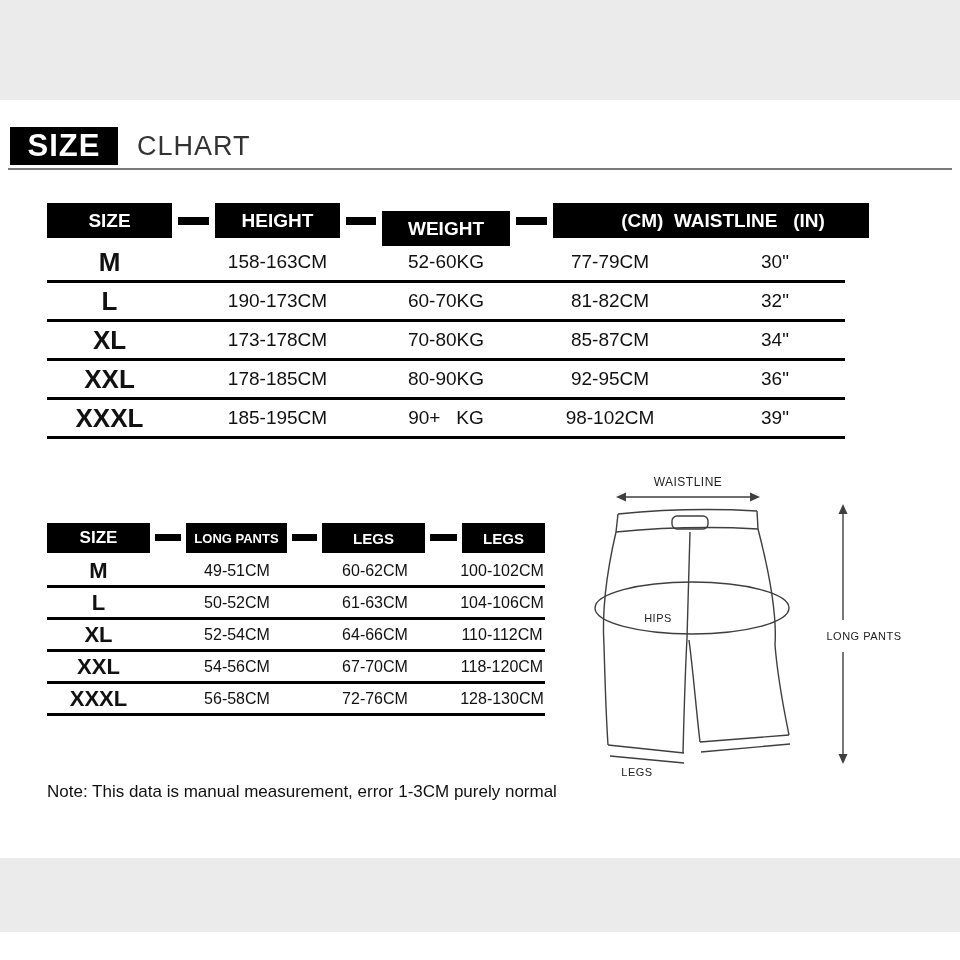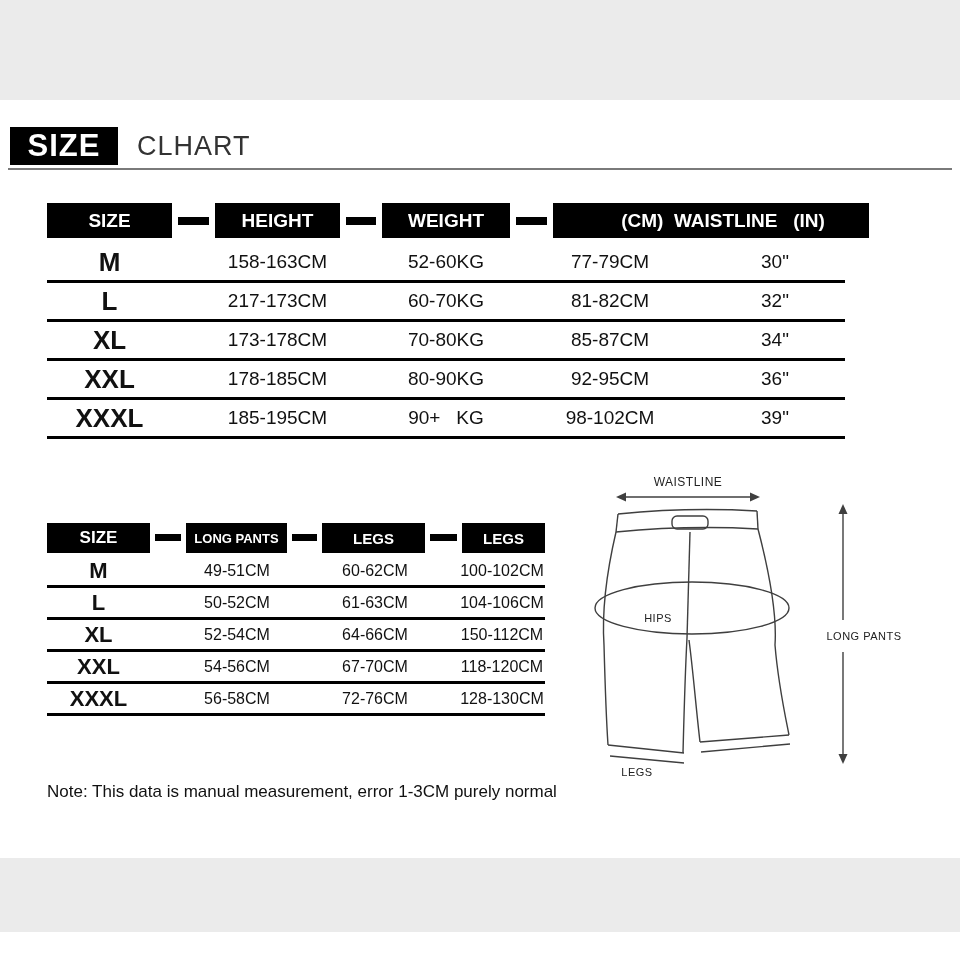--- a/index.html
+++ b/index.html
@@ -17,21 +17,21 @@
   .hdr-line{position:absolute;left:8px;right:8px;top:168px;height:2px;background:#7a7a7a;}
 
   
   .t1{position:absolute;left:47px;top:203px;width:798px;}
   .t1-headrow{position:relative;height:35px;}
   .t-head{position:absolute;top:0;height:35px;background:#000;color:#fff;font-weight:bold;
           display:flex;align-items:center;justify-content:center;white-space:pre;}
   .t1-headrow .t-head{font-size:19px;}
   .h-size{left:0;width:125px;}
   .h-height{left:168px;width:125px;}
-  .h-weight{left:335px;width:128px;}
+  .h-weight{left:335px;width:128px;margin-top:8px;}
   .h-waist{left:506px;width:292px;padding-left:24px;}
   .dash{position:absolute;background:#000;}
   .t1 .dash{top:14px;height:8px;}
   .d1{left:131px;width:31px;} .d2{left:299px;width:30px;} .d3{left:469px;width:31px;}
 
   .t1-rows{margin-top:6px;}
   .t1-row{position:relative;height:36px;border-bottom:3px solid #000;}
   .t1-cell{position:absolute;top:0;height:36px;display:flex;align-items:center;
            justify-content:center;white-space:pre;font-size:19px;}
   .c-size{left:0;width:125px;font-size:26px;font-weight:bold;}
@@ -92,21 +92,21 @@
     <div class="t1-rows">
       <div class="t1-row">
         <div class="t1-cell c-size">M</div>
         <div class="t1-cell c-height">158-163CM</div>
         <div class="t1-cell c-weight">52-60KG</div>
         <div class="t1-cell c-wcm">77-79CM</div>
         <div class="t1-cell c-win">30"</div>
       </div>
       <div class="t1-row">
         <div class="t1-cell c-size">L</div>
-        <div class="t1-cell c-height">217-173CM</div>
+        <div class="t1-cell c-height">190-173CM</div>
         <div class="t1-cell c-weight">60-70KG</div>
         <div class="t1-cell c-wcm">81-82CM</div>
         <div class="t1-cell c-win">32"</div>
       </div>
       <div class="t1-row">
         <div class="t1-cell c-size">XL</div>
         <div class="t1-cell c-height">173-178CM</div>
         <div class="t1-cell c-weight">70-80KG</div>
         <div class="t1-cell c-wcm">85-87CM</div>
         <div class="t1-cell c-win">34"</div>
@@ -148,21 +148,21 @@
       <div class="t2-row">
         <div class="t2-cell c2-size">L</div>
         <div class="t2-cell c2-pants">50-52CM</div>
         <div class="t2-cell c2-legs1">61-63CM</div>
         <div class="t2-cell c2-legs2">104-106CM</div>
       </div>
       <div class="t2-row">
         <div class="t2-cell c2-size">XL</div>
         <div class="t2-cell c2-pants">52-54CM</div>
         <div class="t2-cell c2-legs1">64-66CM</div>
-        <div class="t2-cell c2-legs2">150-112CM</div>
+        <div class="t2-cell c2-legs2">110-112CM</div>
       </div>
       <div class="t2-row">
         <div class="t2-cell c2-size">XXL</div>
         <div class="t2-cell c2-pants">54-56CM</div>
         <div class="t2-cell c2-legs1">67-70CM</div>
         <div class="t2-cell c2-legs2">118-120CM</div>
       </div>
       <div class="t2-row">
         <div class="t2-cell c2-size">XXXL</div>
         <div class="t2-cell c2-pants">56-58CM</div>

